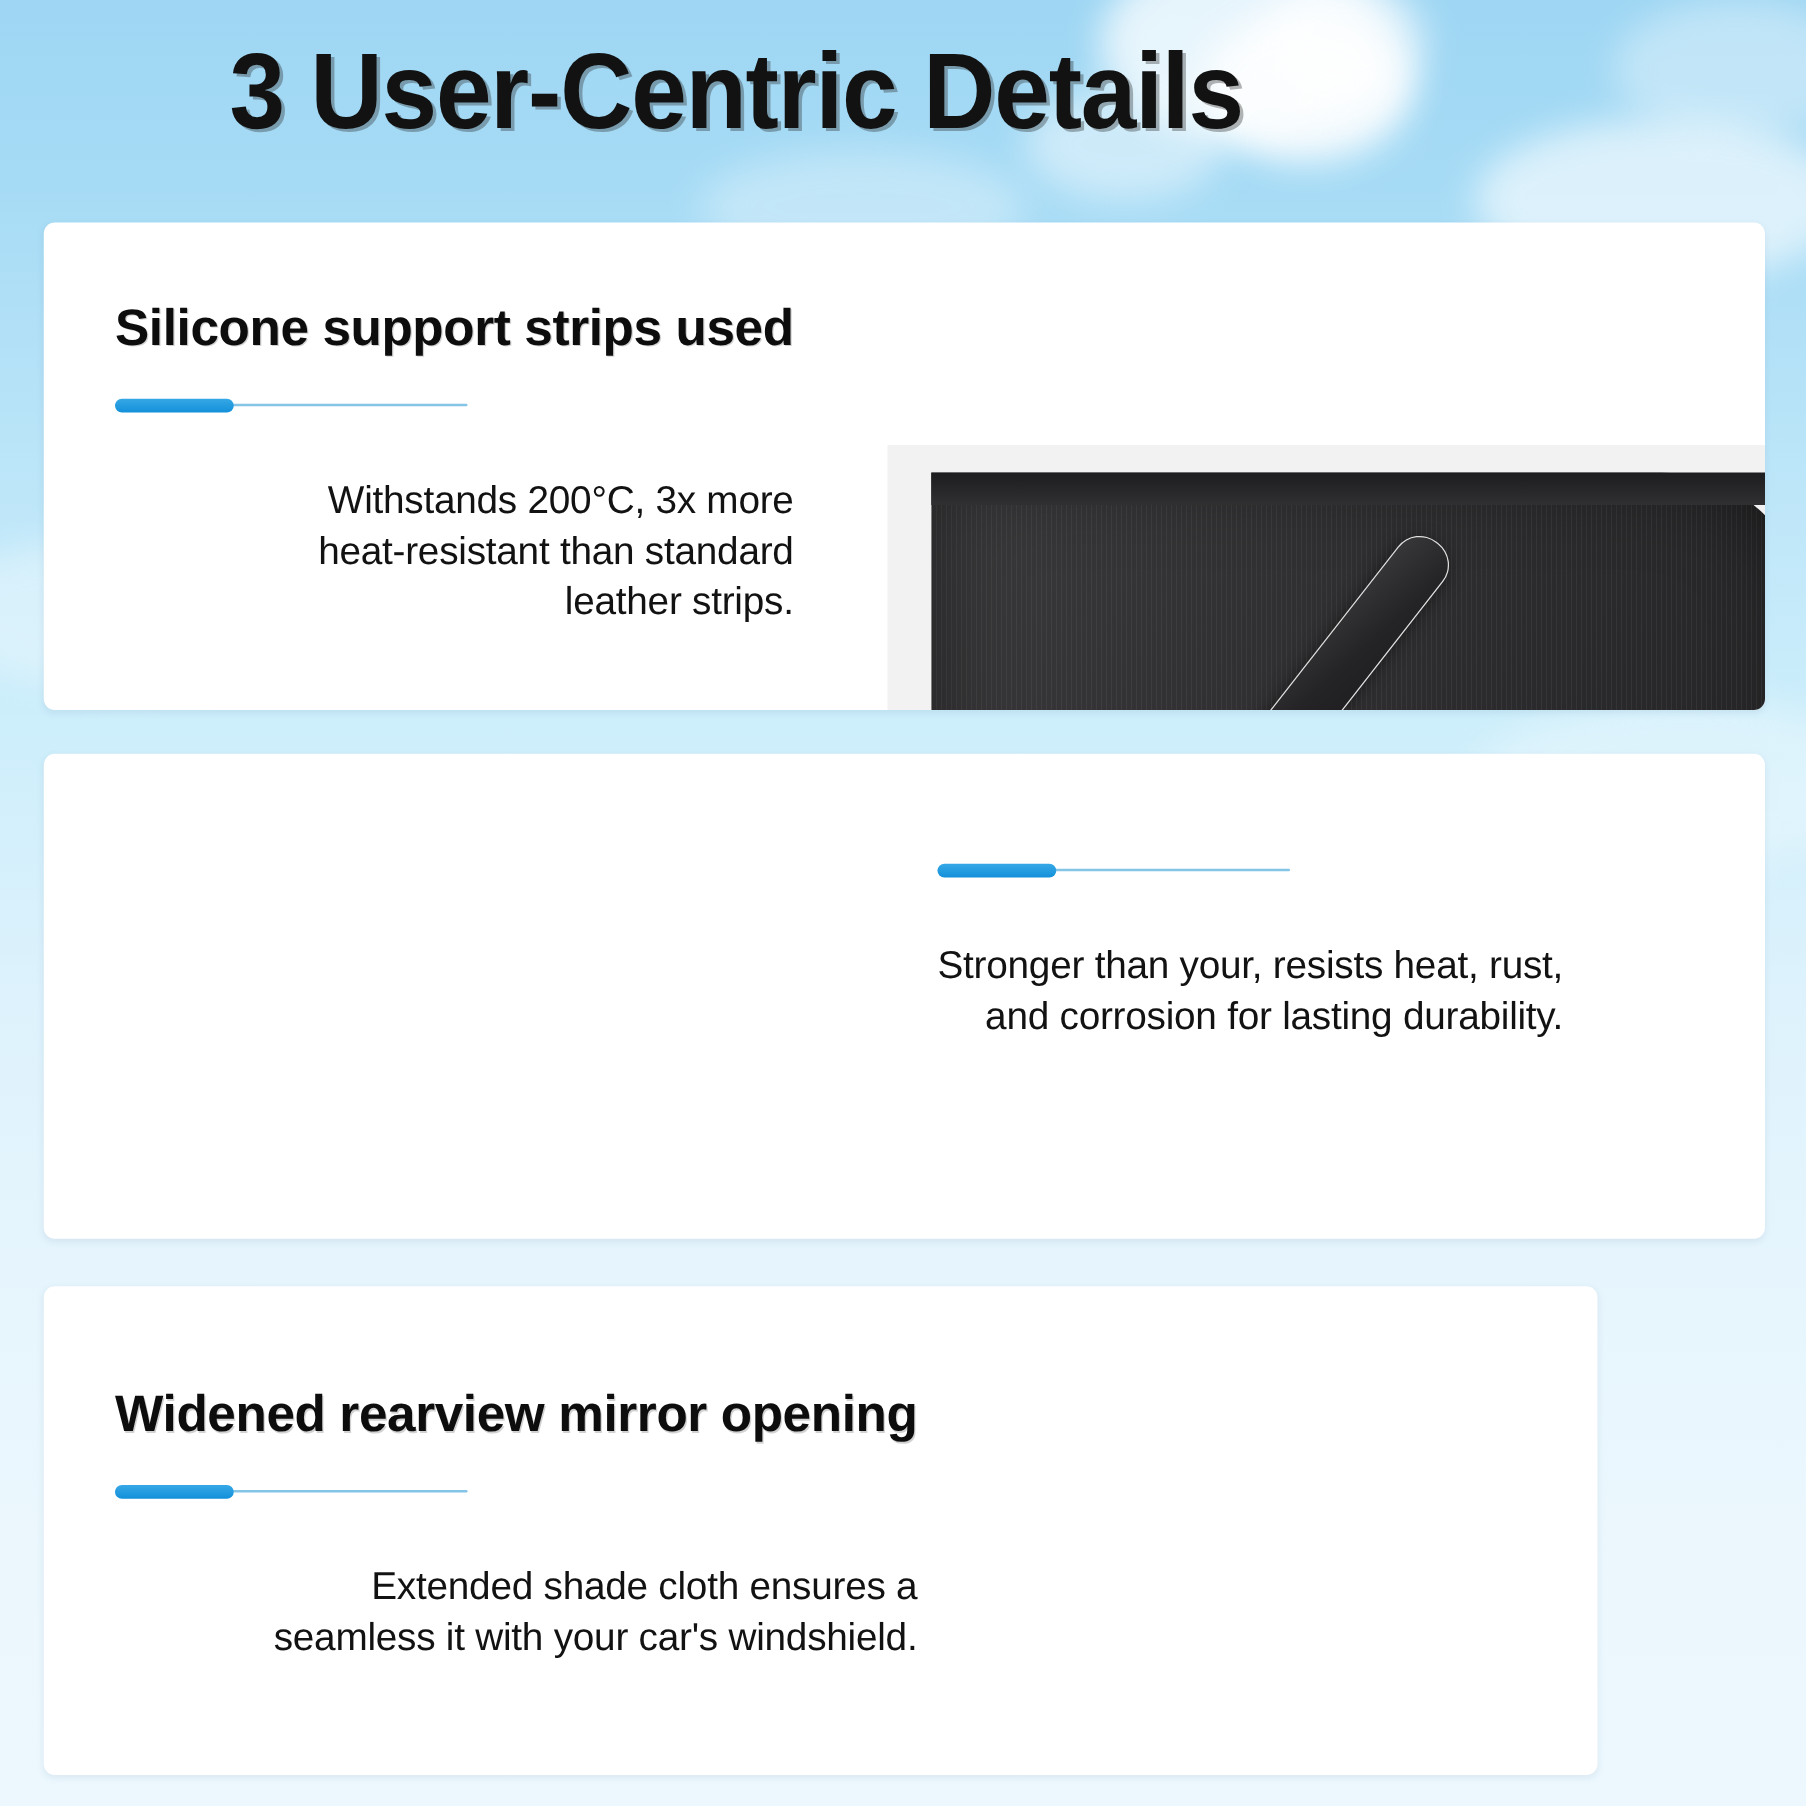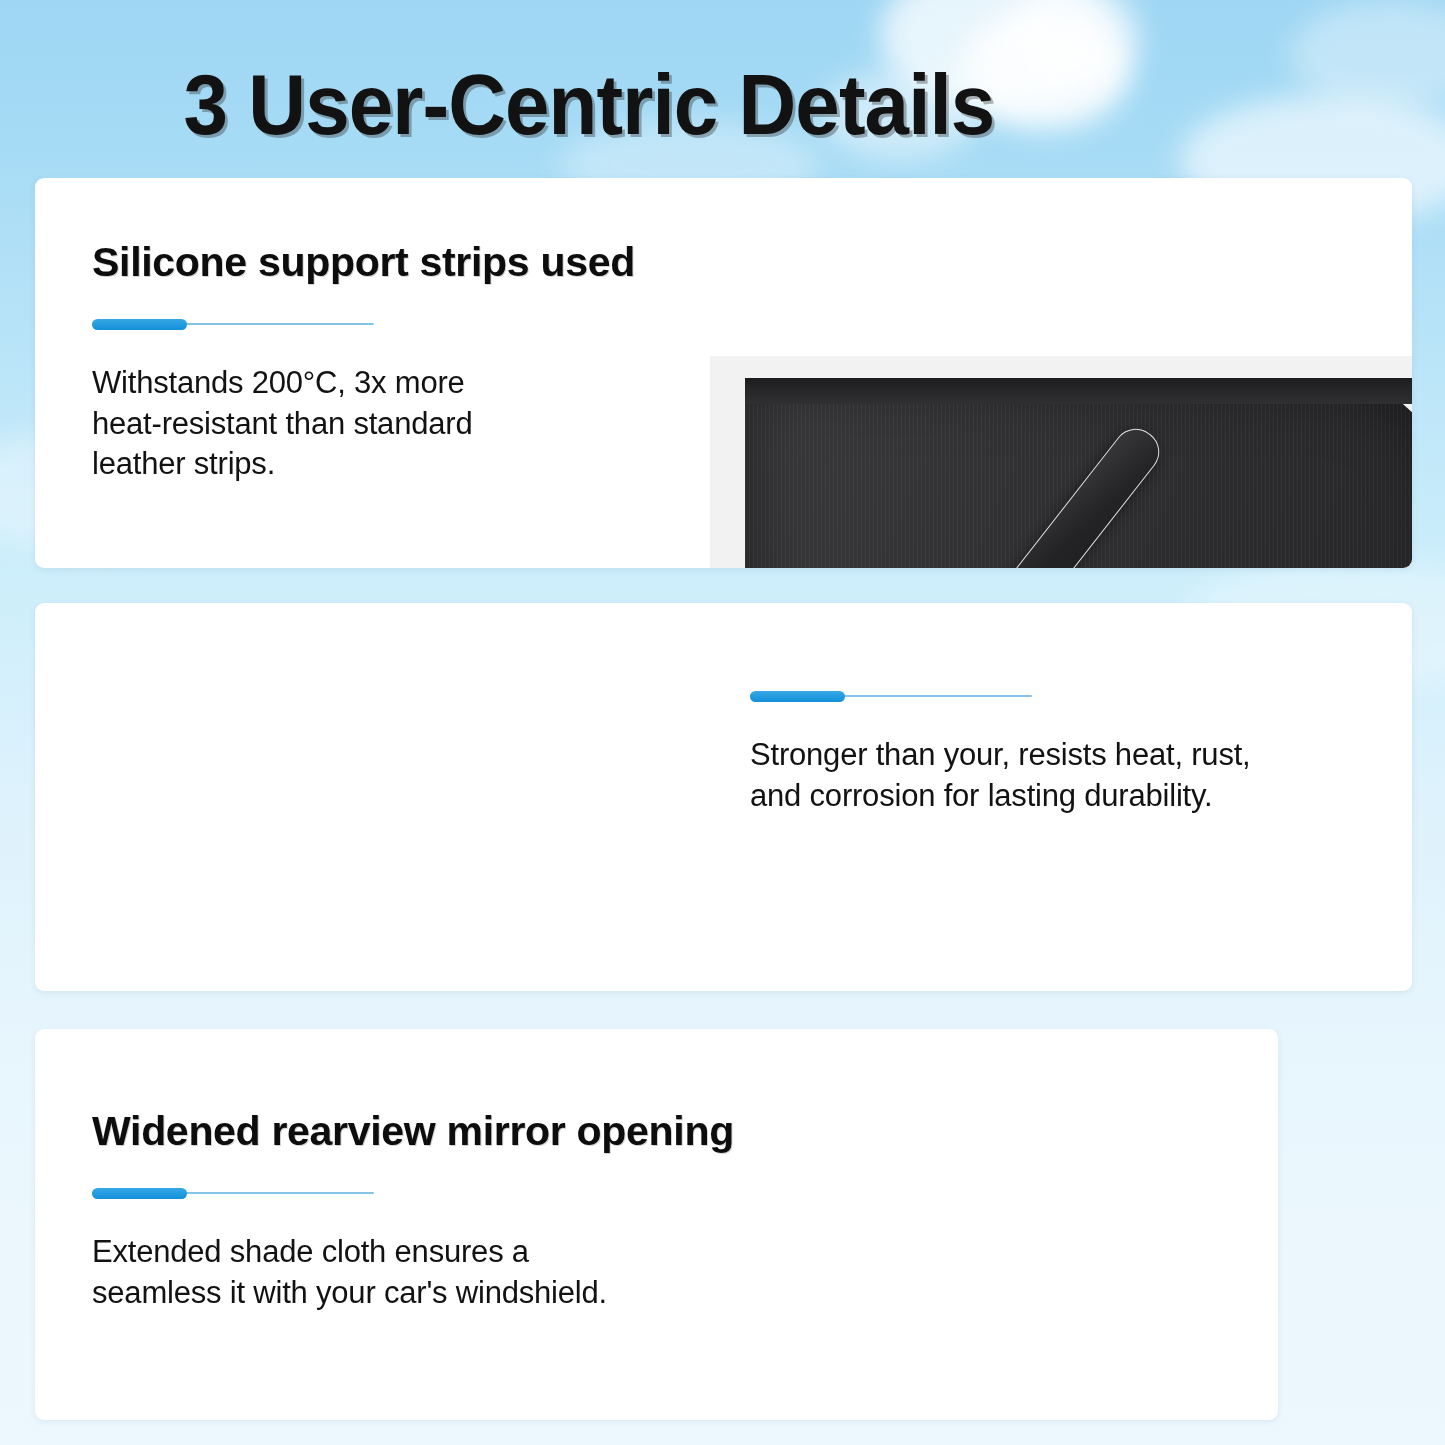--- a/index.html
+++ b/index.html
@@ -27,21 +27,21 @@
   .c2{left:960px;top:10px;width:170px;height:120px;opacity:.85;}
   .c3{left:1010px;top:-20px;width:130px;height:110px;opacity:.6;}
   .c4{left:1180px;top:95px;width:300px;height:130px;opacity:.6;}
   .c5{left:820px;top:70px;width:160px;height:90px;opacity:.45;}
   .c6{left:1290px;top:0px;width:200px;height:110px;opacity:.35;}
   .c7{left:560px;top:120px;width:260px;height:90px;opacity:.3;}
   .c8{left:-60px;top:430px;width:320px;height:120px;opacity:.35;}
   .c9{left:1180px;top:560px;width:340px;height:130px;opacity:.3;}
 
   
-  .title-wrap{position:absolute;left:0;top:30px;width:1177px;text-align:center;margin-top:31px;}
+  .title-wrap{position:absolute;left:0;top:30px;width:1177px;text-align:center;}
   .title{
     display:inline-block;position:relative;
     font-size:86px;line-height:1.0;font-weight:bold;
     letter-spacing:-1px;
     color:#121212;
     font-family:"Liberation Sans Narrow","Liberation Sans","DejaVu Sans Condensed",sans-serif;
     transform:scaleX(.93);
     text-shadow:3px 3px 0 rgba(40,40,40,.35);
     padding:0 6px;
     white-space:nowrap;
@@ -50,20 +50,21 @@
     position:absolute;left:66px;top:72px;width:750px;height:22px;
     background:linear-gradient(to bottom,#93d9f6 0%,#3fa9e8 45%,#1273c8 100%);
     z-index:-1;
   }
 
   
   .card{
     position:absolute;background:#ffffff;border-radius:9px;
     box-shadow:0 2px 6px rgba(60,100,140,.10);
     overflow:hidden;
+    text-align:right;
   }
   #card1{left:35px;top:178px;width:1377px;height:390px;}
   #card2{left:35px;top:603px;width:1377px;height:388px;}
   #card3{left:35px;top:1029px;width:1243px;height:391px;}
 
   .card-text{position:absolute;}
   .heading{
     font-size:41px;line-height:1.12;font-weight:bold;color:#0d0d0d;
     font-family:"Liberation Sans Narrow","Liberation Sans",sans-serif;
     letter-spacing:-.3px;white-space:nowrap;
@@ -73,21 +74,21 @@
   .divider .thin{
     position:absolute;left:0;top:4px;width:282px;height:2px;
     background:#83c4e7;border-radius:1px;
   }
   .divider .thick{
     position:absolute;left:0;top:0;width:95px;height:11px;
     background:linear-gradient(to bottom,#36a8e6,#1390da);
     border-radius:6px;
   }
   .body-text{
-    margin-top:34px;
+    margin-top:51px;
     font-size:31px;line-height:1.31;color:#121212;
     font-family:"Liberation Sans Narrow","Liberation Sans",sans-serif;
     letter-spacing:-.2px;
     white-space:pre-line;
   }
 
   
   .img-frame{position:absolute;overflow:hidden;background:#f3f3f3;}
   #img1{left:675px;top:178px;width:737px;height:390px;background:#f2f2f2;}
   #img1 .photo{position:absolute;left:35px;top:22px;width:702px;height:368px;}

